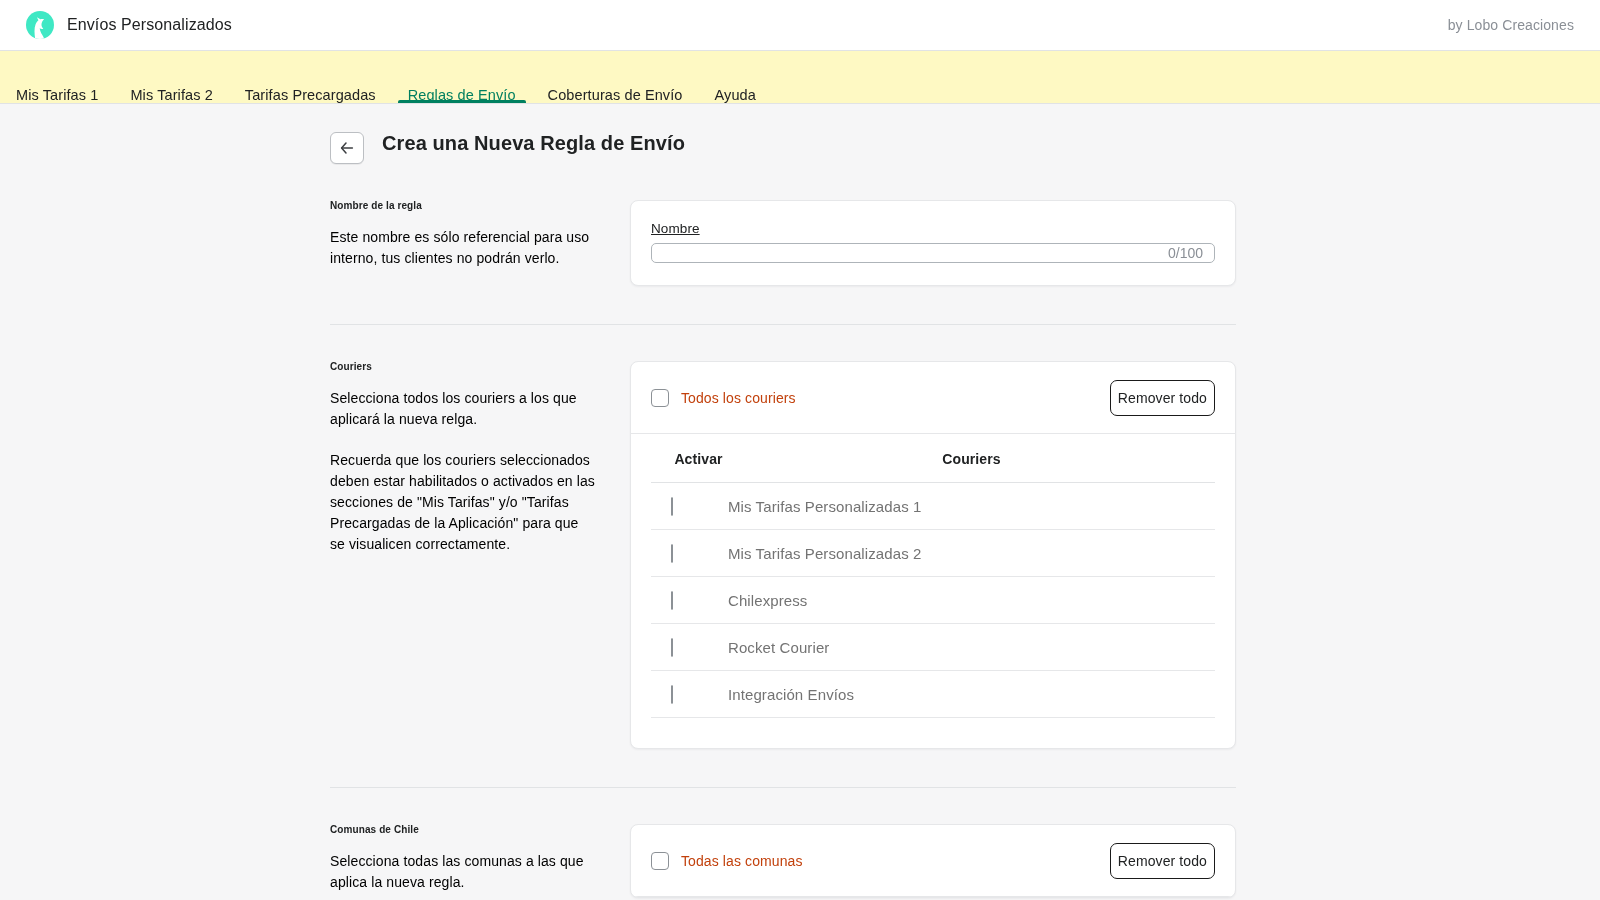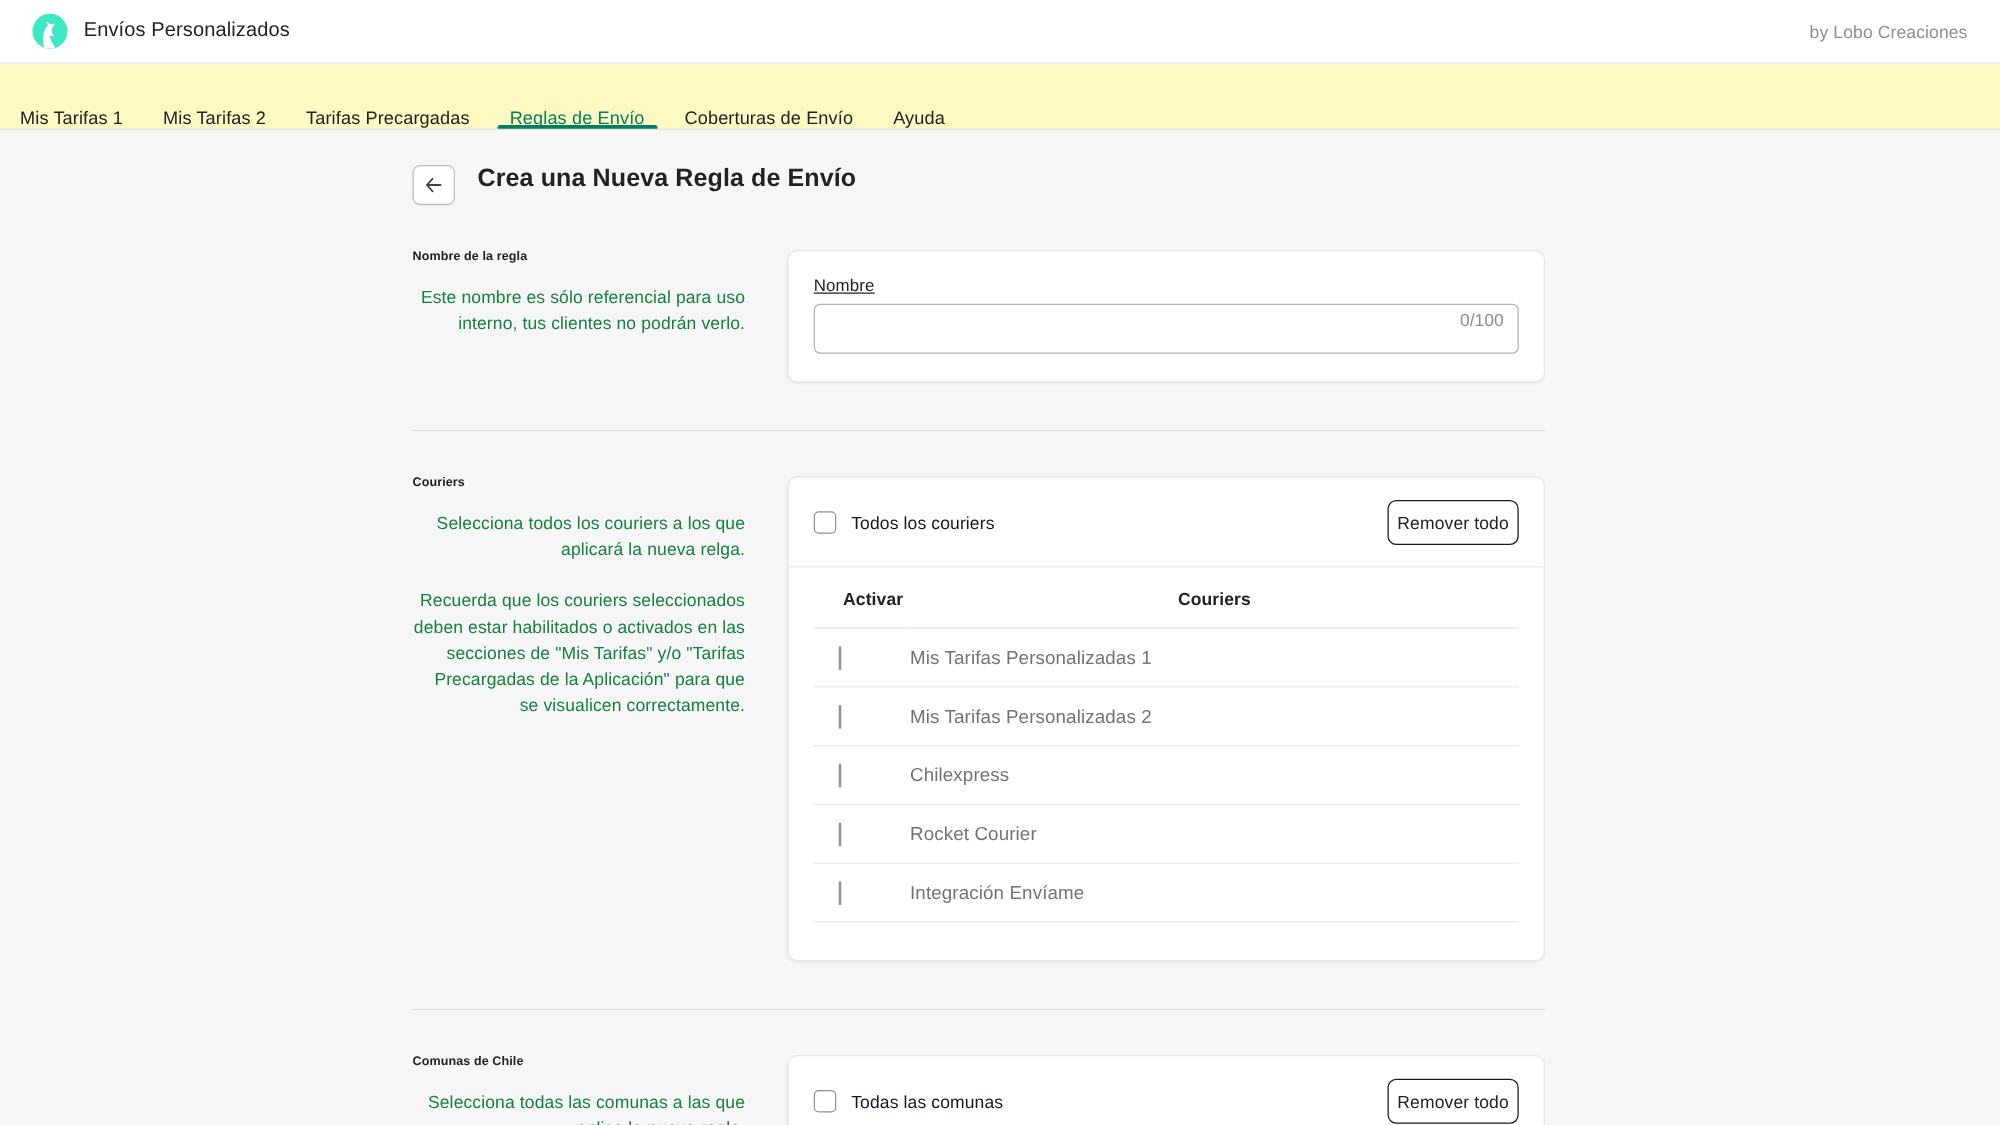--- a/index.html
+++ b/index.html
@@ -136,23 +136,22 @@
   .section-title {
     font-size: 10px;
     font-weight: 700;
     color: #202223;
     margin-bottom: 16px;
     letter-spacing: 0.1px;
   }
   .section-desc {
     font-size: 14px;
     line-height: 21px;
-    color: #15803d;
-    letter-spacing: 0.1px;
-    text-align: right;
+    color: #000000;
+    letter-spacing: 0.1px;
   }
   .section-desc + .section-desc { margin-top: 20px; }
 
   .section-main {
     flex: 1 1 auto;
     min-width: 0;
   }
 
   .divider {
     height: 1px;
@@ -174,25 +173,26 @@
 
   
   .field-label {
     font-size: 13.5px;
     color: #202223;
     margin-bottom: 7px;
     letter-spacing: 0.1px;
     text-decoration: underline;
   }
   .textfield {
-    height: 40px;
+    height: 20px;
     border: 1px solid #aeb4b9;
     border-radius: 5px;
     background: #ffffff;
     display: flex;
+    align-items: center;
     padding: 4px 11px;
     cursor: text;
   }
   .textfield input {
     flex: 1 1 auto;
     border: 0;
     outline: 0;
     font-family: inherit;
     font-size: 14px;
     color: #202223;
@@ -222,21 +222,21 @@
   .checkbox {
     width: 18px;
     height: 18px;
     border: 1.6px solid #8c9196;
     border-radius: 4px;
     background: #ffffff;
     flex: none;
   }
   .checkline-label {
     font-size: 14px;
-    color: #0f172a;
+    color: #c2410c;
     letter-spacing: 0.1px;
   }
   .btn {
     margin-left: auto;
     height: 36px;
     padding: 0 7px;
     border: 1.6px solid #1a1a1a;
     border-radius: 7px;
     background: #ffffff;
     font-family: inherit;
@@ -381,21 +381,21 @@
                 <tr>
                   <td class="col-activate">
                     <span class="checkbox"></span>
                   </td>
                   <td class="col-name">Rocket Courier</td>
                 </tr>
                 <tr>
                   <td class="col-activate">
                     <span class="checkbox"></span>
                   </td>
-                  <td class="col-name">Integración Envíame</td>
+                  <td class="col-name">Integración Envíos</td>
                 </tr>
               </tbody>
             </table>
           </div>
 
         </div>
       </div>
     </div>
 
     <div class="divider"></div>

